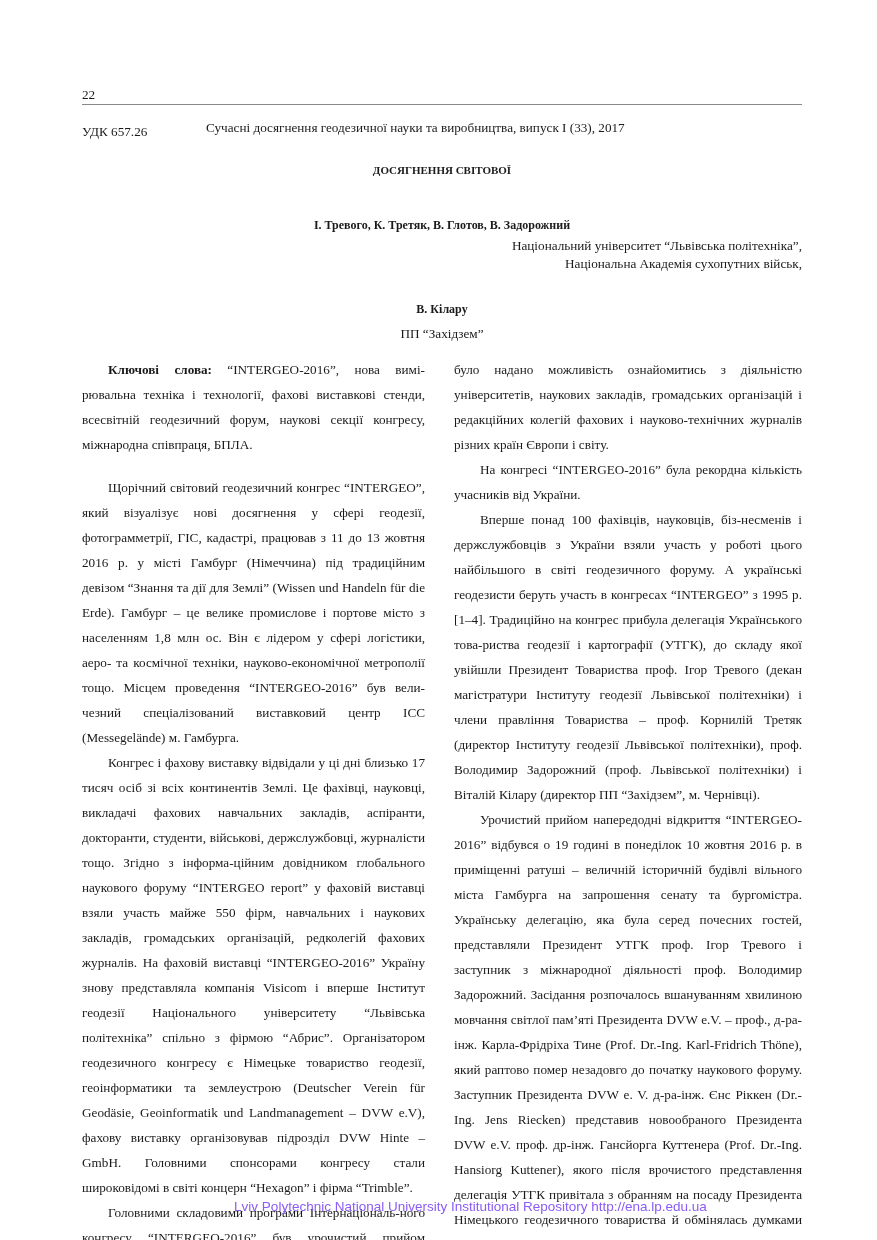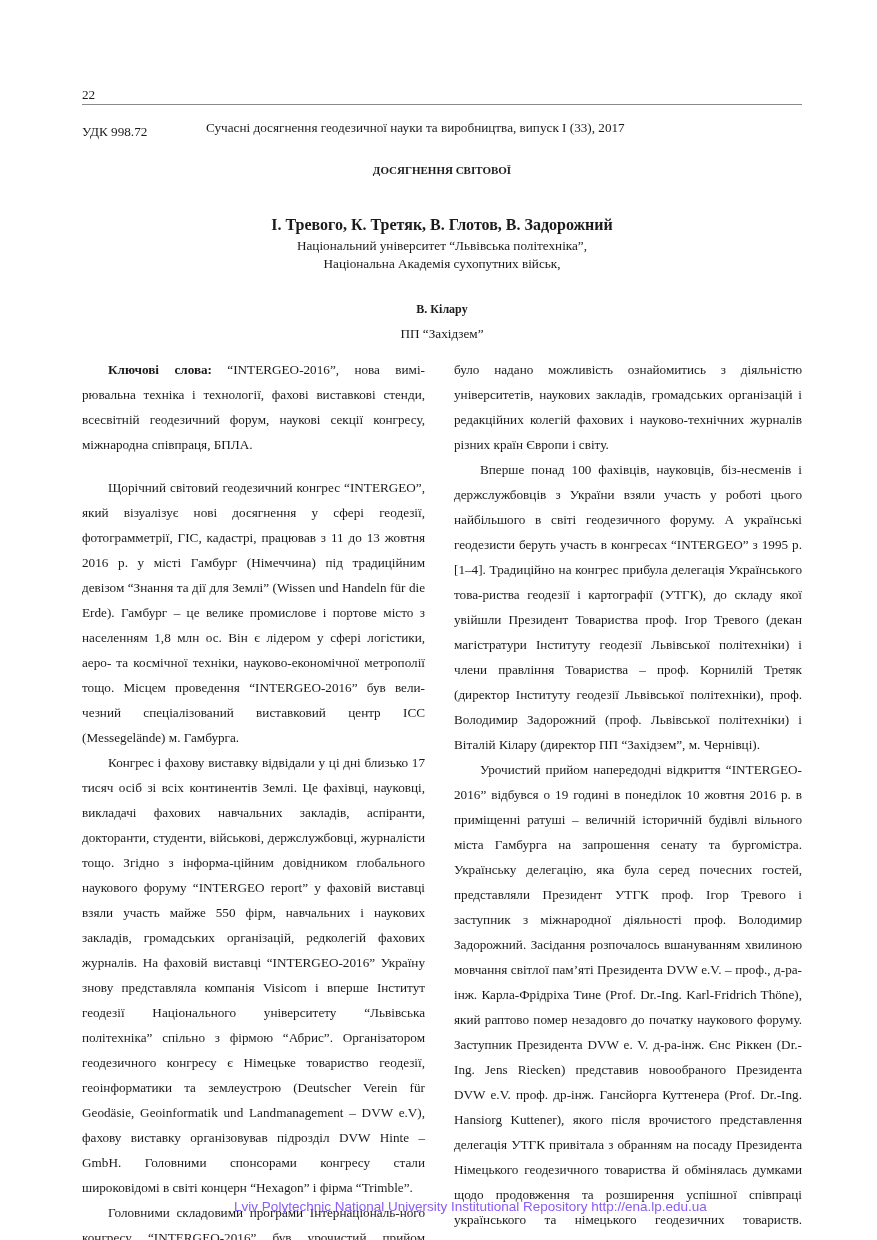--- a/index.html
+++ b/index.html
@@ -7,22 +7,22 @@
          font-family: "Liberation Serif", "DejaVu Serif", serif; color: #1a1a1a; }
   .page { position: absolute; left: 82px; top: 0; width: 720px; }
   .running-head { position: absolute; top: 86px; left: 0; width: 720px; height: 18px;
                   border-bottom: 1.5px solid #888; font-size: 13.2px; line-height: 18px; }
   .running-head .pno { position: absolute; left: 0; top: 0; }
   .running-head .jt { position: absolute; left: 124px; top: 0; margin-top: 33px; }
   .udk { position: absolute; top: 124px; left: 0; font-size: 13.2px; }
   .title { position: absolute; top: 160px; left: 0; width: 720px; text-align: center;
            font-weight: bold; font-size: 11px; line-height: 20px; }
   .authors { position: absolute; top: 215px; left: 0; width: 720px; text-align: center;
-             font-weight: bold; font-size: 16px; line-height: 20px; }
-  .affils { position: absolute; top: 237px; left: 0; width: 720px; text-align: center;
+             font-weight: bold; font-size: 12px; line-height: 20px; }
+  .affils { position: absolute; top: 237px; left: 0; width: 720px; text-align: right;
             font-size: 13.2px; line-height: 17.5px; }
   .author2 { position: absolute; top: 299px; left: 0; width: 720px; text-align: center;
              font-weight: bold; font-size: 12px; line-height: 20px; }
   .affil2 { position: absolute; top: 325px; left: 0; width: 720px; text-align: center;
             font-size: 13.2px; line-height: 17.5px; }
   .col { position: absolute; top: 357px; width: 343px; font-size: 13.2px; line-height: 25px;
          text-align: justify; hyphens: manual; }
   .col.left { left: 0; }
   .col.right { left: 372px; width: 348px; }
   .col p { margin: 0; text-indent: 26px; }
@@ -34,21 +34,21 @@
 </style>
 </head>
 <body>
 
 <div class="page">
   <div class="running-head">
     <span class="pno">22</span>
     <span class="jt">Сучасні досягнення геодезичної науки та виробництва,  випуск I (33), 2017</span>
   </div>
 
-  <div class="udk">УДК 998.72</div>
+  <div class="udk">УДК 657.26</div>
 
   <div class="title">
     <div>ДОСЯГНЕННЯ СВІТОВОЇ</div>
   </div>
 
   <div class="authors">І. Тревого, К. Третяк, В. Глотов, В. Задорожний</div>
   <div class="affils">
     <div>Національний університет “Львівська політехніка”,</div>
     <div>Національна Академія сухопутних військ,</div>
   </div>
@@ -58,18 +58,19 @@
 
   <div class="col left">
     <p><span class="kw-label">Ключові слова:</span><span> “INTERGEO-2016”, нова вимі-рювальна техніка і технології, фахові виставкові стенди, всесвітній геодезичний форум, наукові секції конгресу, міжнародна співпраця, БПЛА.</span></p>
     <p class="gap">Щорічний світовий геодезичний конгрес “INTERGEO”, який візуалізує нові досягнення у сфері геодезії, фотограмметрії, ГІС, кадастрі, працював з 11 до 13 жовтня 2016 р. у місті Гамбург (Німеччина) під традиційним девізом “Знання та дії для Землі” (Wissen und Handeln für die Erde). Гамбург – це велике промислове і портове місто з населенням 1,8 млн ос. Він є лідером у сфері логістики, аеро- та космічної техніки, науково-економічної метрополії тощо. Місцем проведення “INTERGEO-2016” був вели-чезний спеціалізований виставковий центр ICC (Messegelände) м. Гамбурга.</p>
     <p>Конгрес і фахову виставку відвідали у ці дні близько 17 тисяч осіб зі всіх континентів Землі. Це фахівці, науковці, викладачі фахових навчальних закладів, аспіранти, докторанти, студенти, військові, держслужбовці, журналісти тощо. Згідно з інформа-ційним довідником глобального наукового форуму “INTERGEO report” у фаховій виставці взяли участь майже 550 фірм, навчальних і наукових закладів, громадських організацій, редколегій фахових журналів. На фаховій виставці “INTERGEO-2016” Україну знову представляла компанія Visicom і вперше Інститут геодезії Національного університету “Львівська політехніка” спільно з фірмою “Абрис”. Організатором геодезичного конгресу є Німецьке товариство геодезії, геоінформатики та землеустрою (Deutscher Verein für Geodäsie, Geoinformatik und Landmanagement – DVW e.V), фахову виставку організовував підрозділ DVW Hinte – GmbH. Головними спонсорами конгресу стали широковідомі в світі концерн “Hexagon” і фірма “Trimble”.</p>
     <p>Головними складовими програми Інтернаціональ-ного конгресу “INTERGEO-2016” був урочистий прийом федеральних та іноземних делегацій напередодні відкриття конгресу “INTERGEO-2016” 10.10.2016 р.; проведення тривалої наукової конфе-ренції (11–13.10.2010 р.) і багатофункціональної фахо-вої виставки в чотирьох величезних демонстраційних залах. Крім того, учасникам “INTERGEO-2016”</p>
   </div>
 
   <div class="col right">
     <p class="noindent">було надано можливість ознайомитись з діяльністю університетів, наукових закладів, громадських організацій і редакційних колегій фахових і науково-технічних журналів різних країн Європи і світу.</p>
+    <p>На конгресі “INTERGEO-2016” була рекордна кількість учасників від України.</p>
     <p>Вперше понад 100 фахівців, науковців, біз-несменів і держслужбовців з України взяли участь у роботі цього найбільшого в світі геодезичного форуму. А українські геодезисти беруть участь в конгресах “INTERGEO” з 1995 р. [1–4]. Традиційно на конгрес прибула делегація Українського това-риства геодезії і картографії (УТГК), до складу якої увійшли Президент Товариства проф. Ігор Тревого (декан магістратури Інституту геодезії Львівської політехніки) і члени правління Товариства – проф. Корнилій Третяк (директор Інституту геодезії Львівської політехніки), проф. Володимир Задорожний (проф. Львівської політехніки) і Віталій Кілару (директор ПП “Західзем”, м. Чернівці).</p>
     <p>Урочистий прийом напередодні відкриття “INTERGEO-2016” відбувся о 19 годині в понеділок 10 жовтня 2016 р. в приміщенні ратуші – величній історичній будівлі вільного міста Гамбурга на запрошення сенату та бургомістра. Українську делегацію, яка була серед почесних гостей, представляли Президент УТГК проф. Ігор Тревого і заступник з міжнародної діяльності проф. Володимир Задорожний. Засідання розпочалось вшануванням хвилиною мовчання світлої пам’яті Президента DVW e.V. – проф., д-ра-інж. Карла-Фрідріха Тине (Prof. Dr.-Ing. Karl-Fridrich Thöne), який раптово помер незадовго до початку наукового форуму. Заступник Президента DVW e. V. д-ра-інж. Єнс Ріккен (Dr.-Ing. Jens Riecken) представив новообраного Президента DVW e.V. проф. др-інж. Гансйорга Куттенера (Prof. Dr.-Ing. Hansiorg Kuttener), якого після врочистого представлення делегація УТГК привітала з обранням на посаду Президента Німецького геодезичного товариства й обмінялась думками щодо продовження та розширення успішної співпраці українського та німецького геодезичних товариств. Президент УТГК проф. Ігор Тревого відзначив багаторічну активну роль у розширенні німецько-української кооперації представниці DVW e. V. пані Крістіане Зальбах (Frau</p>
   </div>
 </div>
 
 <div class="footer">Lviv Polytechnic National University Institutional Repository http://ena.lp.edu.ua</div>
 
 </body></html>

